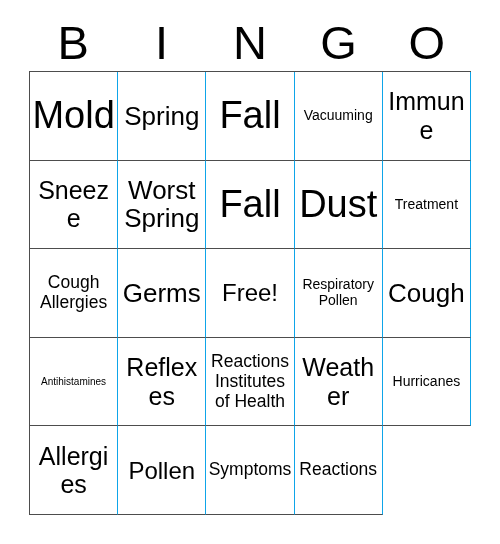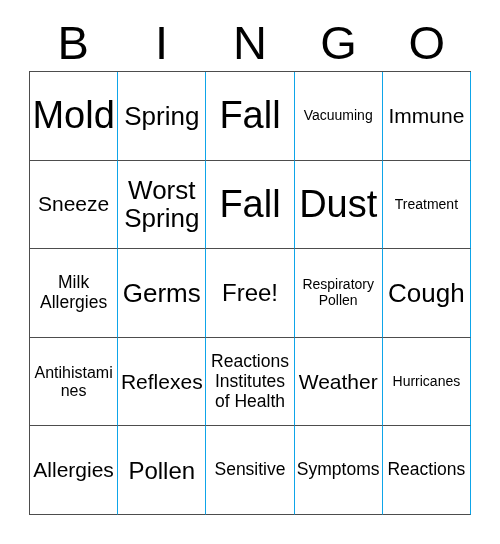--- a/index.html
+++ b/index.html
@@ -68,24 +68,24 @@
     background: #ffffff;
   }
   .cell-text {
     display: block;
     width: 100%;
     line-height: 1.06;
     color: #000000;
     word-wrap: break-word;
   }
   
-  .fs-xs   { font-size: 16px; line-height: 1.12; }
+  .fs-xs   { font-size: 10px; line-height: 1.12; }
   .fs-sm   { font-size: 14px; line-height: 1.12; }
   .fs-md   { font-size: 17.5px; line-height: 1.14; }
-  .fs-lg   { font-size: 21px; line-height: 1.14; }
+  .fs-lg   { font-size: 25px; line-height: 1.14; }
   .fs-xl   { font-size: 26px; line-height: 1.1; }
   .fs-xxl  { font-size: 24px;   line-height: 1.05; }
   .fs-huge { font-size: 38px;   line-height: 1.02; }
 </style>
 </head>
 <body>
 
 <div id="card">
 
   <div id="header-row">
@@ -124,21 +124,21 @@
       <span class="cell-text fs-huge">Fall</span>
     </div>
     <div class="cell">
       <span class="cell-text fs-huge">Dust</span>
     </div>
     <div class="cell">
       <span class="cell-text fs-sm">Treatment</span>
     </div>
 
     <div class="cell">
-      <span class="cell-text fs-md">Milk Allergies</span>
+      <span class="cell-text fs-md">Cough Allergies</span>
     </div>
     <div class="cell">
       <span class="cell-text fs-xl">Germs</span>
     </div>
     <div class="cell">
       <span class="cell-text fs-xxl">Free!</span>
     </div>
     <div class="cell">
       <span class="cell-text fs-sm">Respiratory Pollen</span>
     </div>
@@ -162,23 +162,20 @@
       <span class="cell-text fs-sm">Hurricanes</span>
     </div>
 
     <div class="cell">
       <span class="cell-text fs-lg">Allergies</span>
     </div>
     <div class="cell">
       <span class="cell-text fs-xxl">Pollen</span>
     </div>
     <div class="cell">
-      <span class="cell-text fs-md">Sensitive</span>
-    </div>
-    <div class="cell">
       <span class="cell-text fs-md">Symptoms</span>
     </div>
     <div class="cell">
       <span class="cell-text fs-md">Reactions</span>
     </div>
 
   </div>
 </div>
 
 </body></html>

